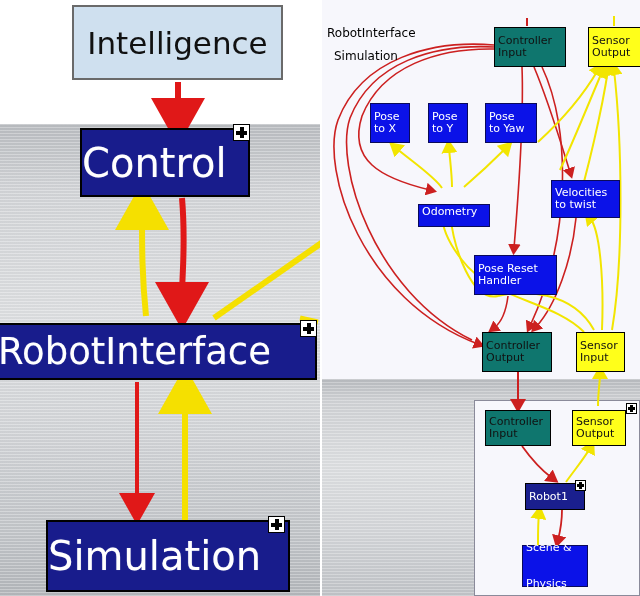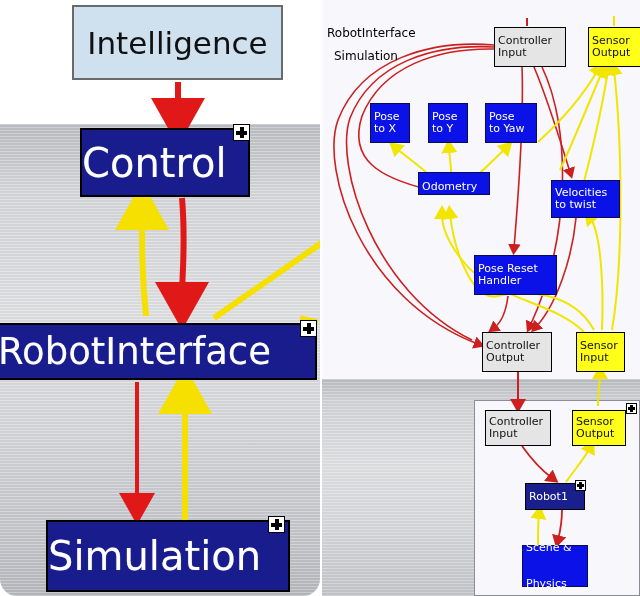--- a/index.html
+++ b/index.html
@@ -4,21 +4,21 @@
 <style>
   html,body{margin:0;padding:0;}
   body{
     width:640px;height:596px;overflow:hidden;
     font-family:"DejaVu Sans", sans-serif;
     background:#ffffff;
   }
   #root{position:relative;width:640px;height:596px;overflow:hidden;}
 
   
-  #left-panel{position:absolute;left:0;top:0;width:320px;height:596px;overflow:hidden;background:#ffffff;border-radius:17px;}
+  #left-panel{position:absolute;left:0;top:0;width:320px;height:596px;overflow:hidden;background:#ffffff;}
   #left-metal{
     position:absolute;left:0;top:124px;width:320px;height:472px;
     background:
       repeating-linear-gradient(to bottom, rgba(255,255,255,0.55) 0px, rgba(255,255,255,0.0) 1px, rgba(0,0,0,0.035) 2px, rgba(255,255,255,0.0) 3px),
       linear-gradient(to bottom,#b9bcc0 0%, #d2d4d7 14%, #dcdee0 40%, #d4d6d9 62%, #c2c5c9 86%, #b3b6ba 100%);
   }
   .l-box{
     position:absolute;background:#181c8c;border:2px solid #000000;
     display:flex;align-items:center;justify-content:flex-start;
     color:#ffffff;box-sizing:border-box;
@@ -65,30 +65,30 @@
   }
   #ri-title{position:absolute;left:5px;top:26px;font-size:12px;color:#000;}
   #sim-title{position:absolute;left:12px;top:49px;font-size:12px;color:#000;}
 
   .n{
     position:absolute;box-sizing:border-box;border:1px solid #000;
     display:flex;flex-direction:column;align-items:flex-start;justify-content:center;
     font-size:11px;line-height:12px;padding:1px 3px;
   }
   .n.blue{background:#0b12e8;border-color:#0a0a5a;color:#ffffff;}
-  .n.red{background:#e5e5e5;border-color:#000000;color:#111111;justify-content:center;}
+  .n.red{background:#0f766e;border-color:#000000;color:#111111;justify-content:center;}
   .n.yellow{background:#ffff1a;border-color:#000000;color:#111111;}
   .n b{font-weight:normal;display:block;white-space:nowrap;}
 
   #n-ctrl-in{left:172px;top:27px;width:72px;height:40px;}
   #n-sens-out{left:266px;top:27px;width:60px;height:40px;}
   #n-pose-x{left:48px;top:103px;width:40px;height:40px;}
   #n-pose-y{left:106px;top:103px;width:40px;height:40px;}
   #n-pose-yaw{left:163px;top:103px;width:52px;height:40px;}
-  #n-odometry{left:96px;top:172px;width:72px;height:23px;justify-content:flex-end;}
+  #n-odometry{left:96px;top:204px;width:72px;height:23px;justify-content:flex-start;}
   #n-vel-twist{left:229px;top:180px;width:69px;height:38px;}
   #n-pose-reset{left:152px;top:255px;width:83px;height:40px;}
   #n-ctrl-out{left:160px;top:332px;width:70px;height:40px;}
   #n-sens-in{left:254px;top:332px;width:49px;height:40px;}
 
   #sn-ctrl-in{left:163px;top:410px;width:66px;height:36px;}
   #sn-sens-out{left:250px;top:410px;width:54px;height:36px;}
   #sn-robot1{left:203px;top:483px;width:60px;height:27px;justify-content:center;background:#1a1f8e;border-color:#000;}
   #sn-scene{left:200px;top:545px;width:66px;height:42px;gap:24px;}
   #plus-robot1{left:253px;top:480px;width:11px;height:11px;}

